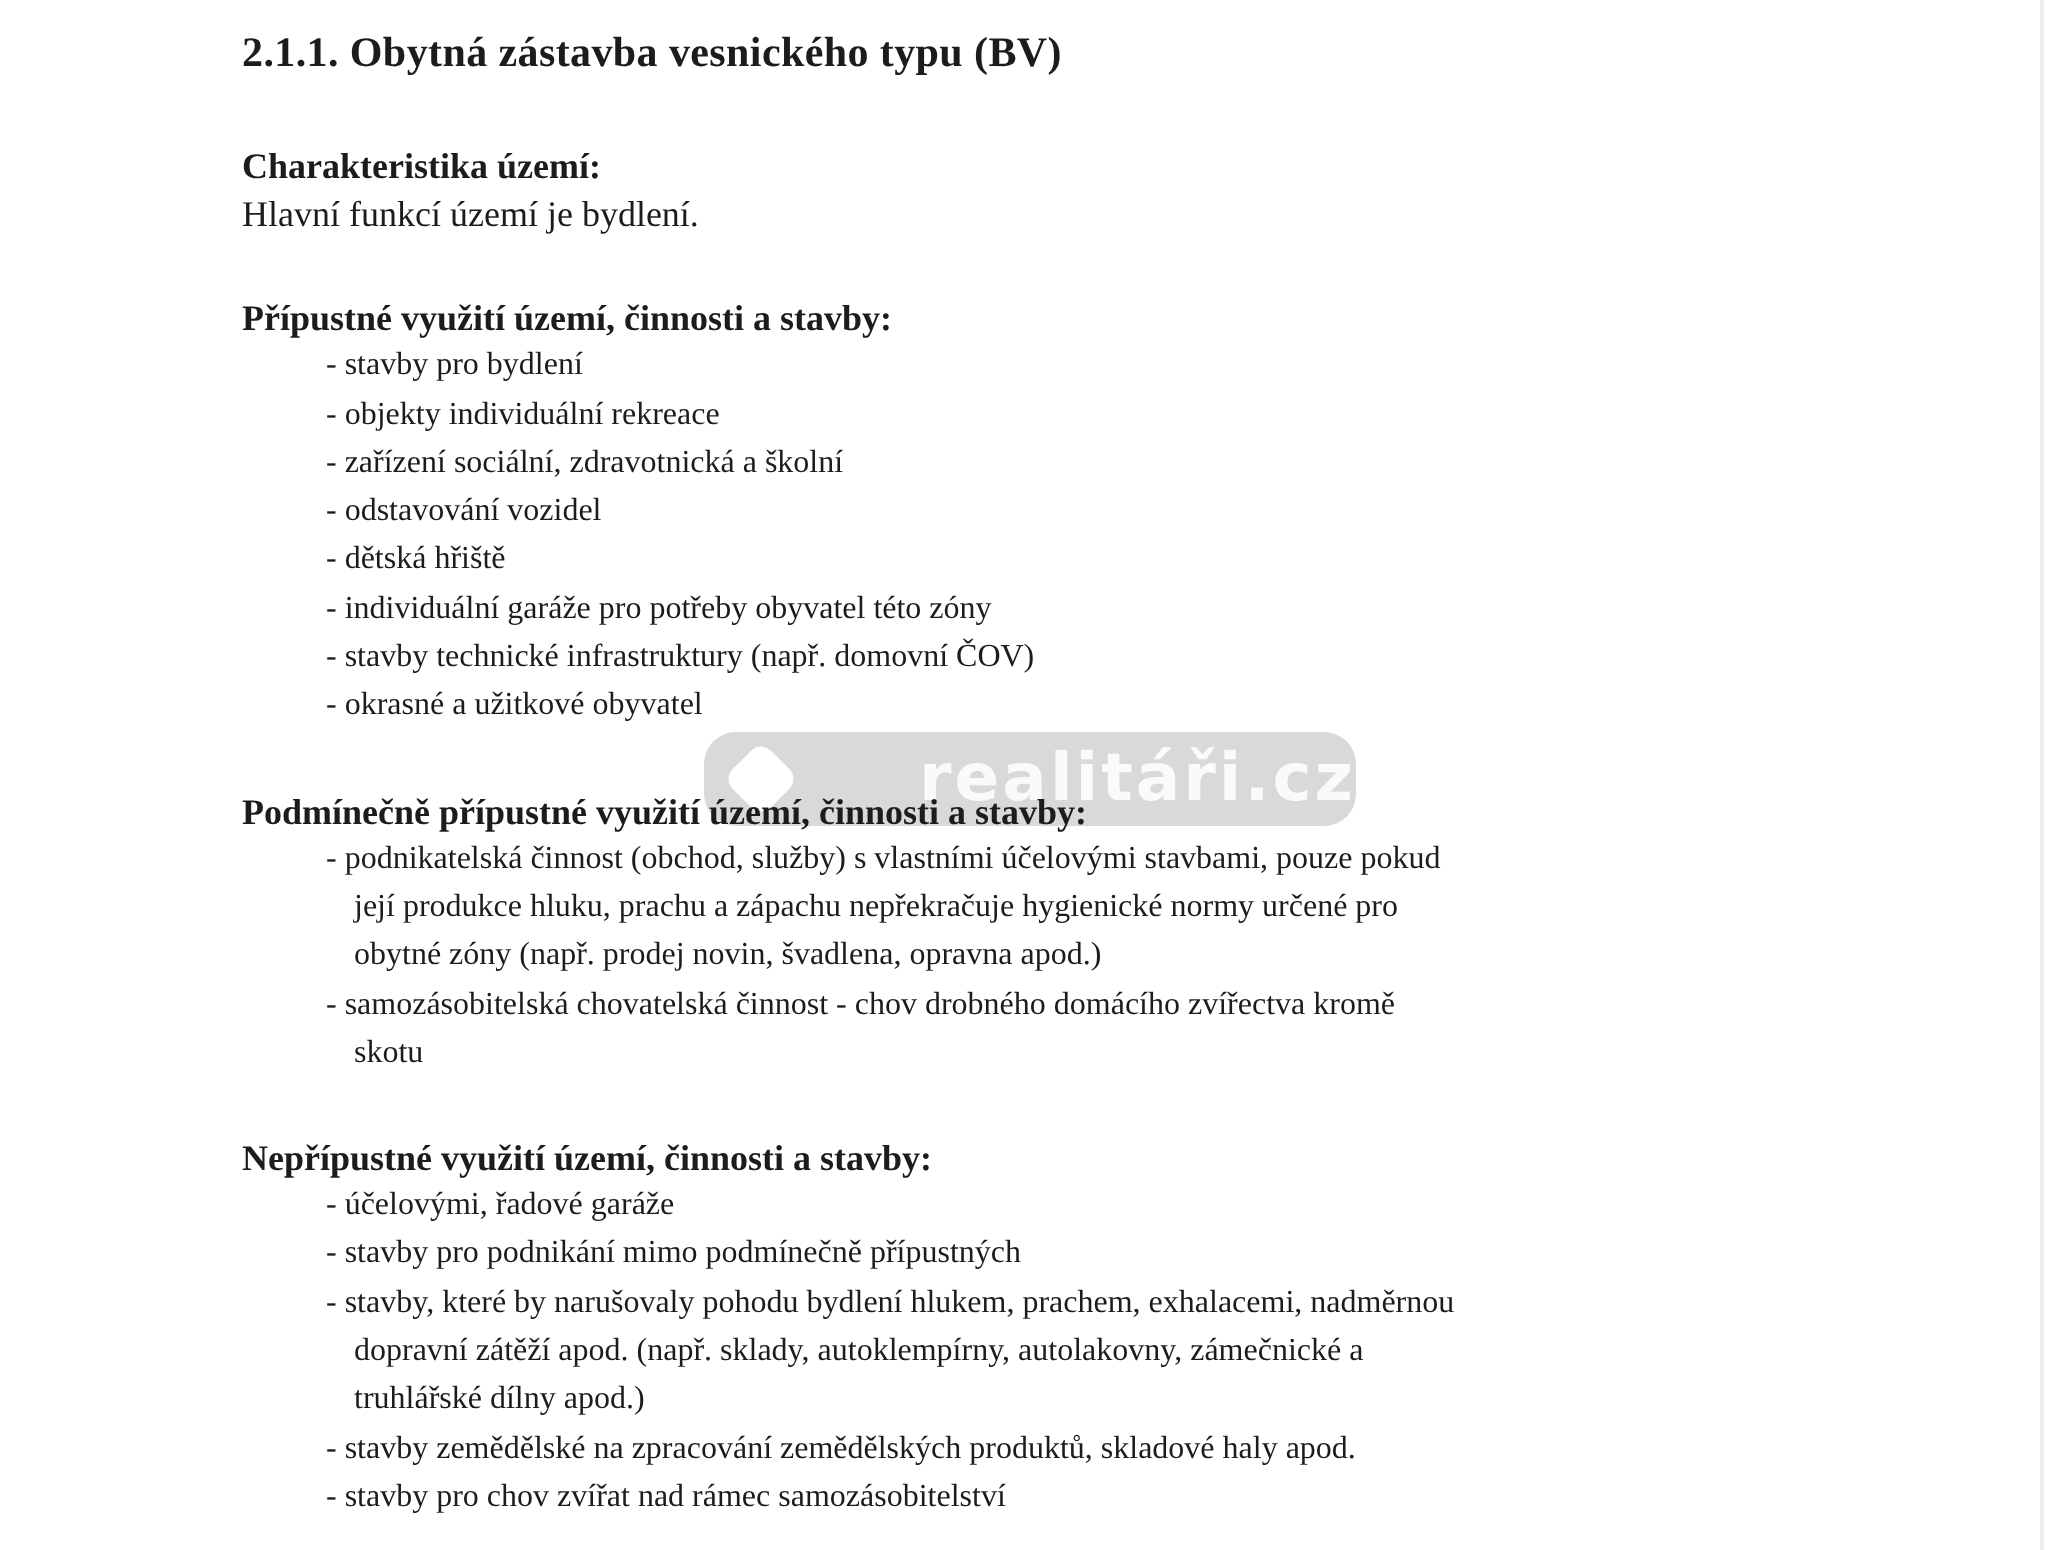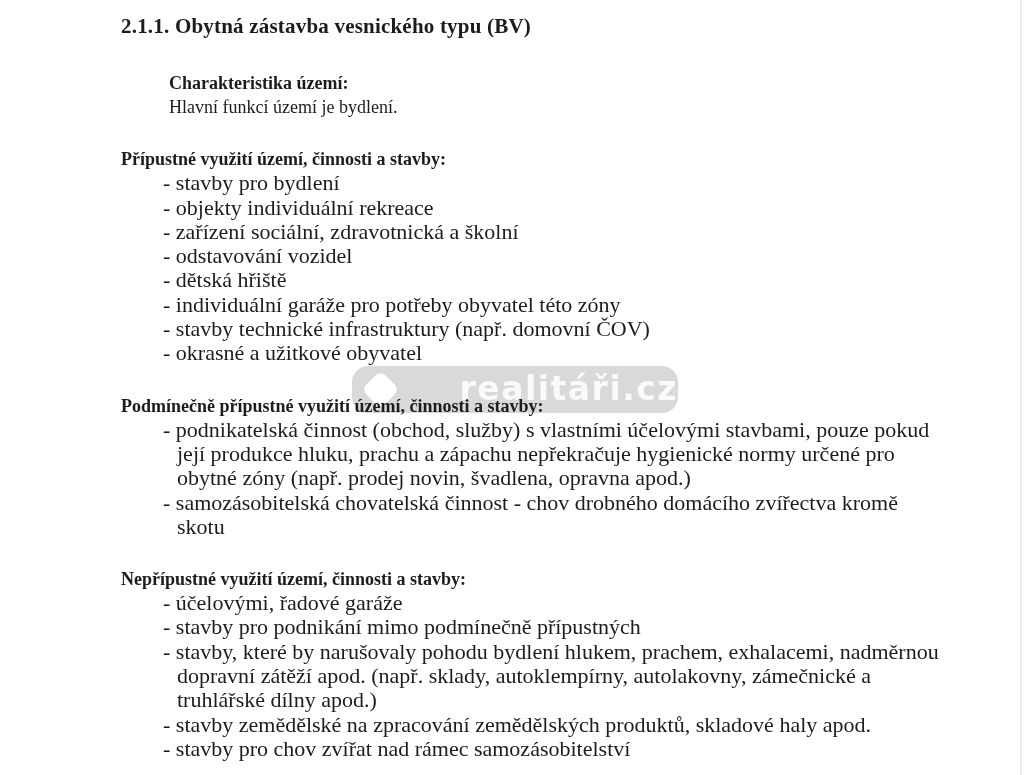--- a/index.html
+++ b/index.html
@@ -15,34 +15,34 @@
   .content { position: relative; z-index: 1; padding: 13px 40px 0 121px; font-family: Liberation Serif, serif; }
   .title {
     margin: 0;
     font-size: 21px;
     font-weight: 700;
     line-height: 27px;
     letter-spacing: 0.2px;
     white-space: nowrap;
   }
   .section { margin-top: 28px; }
-  .section:first-of-type { margin-top: 31px; margin-left: 48px; }
+  .section:first-of-type { margin-top: 31px; }
   .heading {
     font-size: 18px;
     font-weight: 700;
     line-height: 24px;
     white-space: nowrap;
   }
   .para {
     font-size: 18px;
     line-height: 24.3px;
     white-space: nowrap;
   }
   .item .line {
-    font-size: 22px;
+    font-size: 16px;
     line-height: 24.3px;
     white-space: nowrap;
   }
   .line.first { padding-left: 42px; }
   .line.cont  { padding-left: 56px; }
   .watermark {
     position: absolute;
     left: 352px;
     top: 366px;
     width: 326px;

